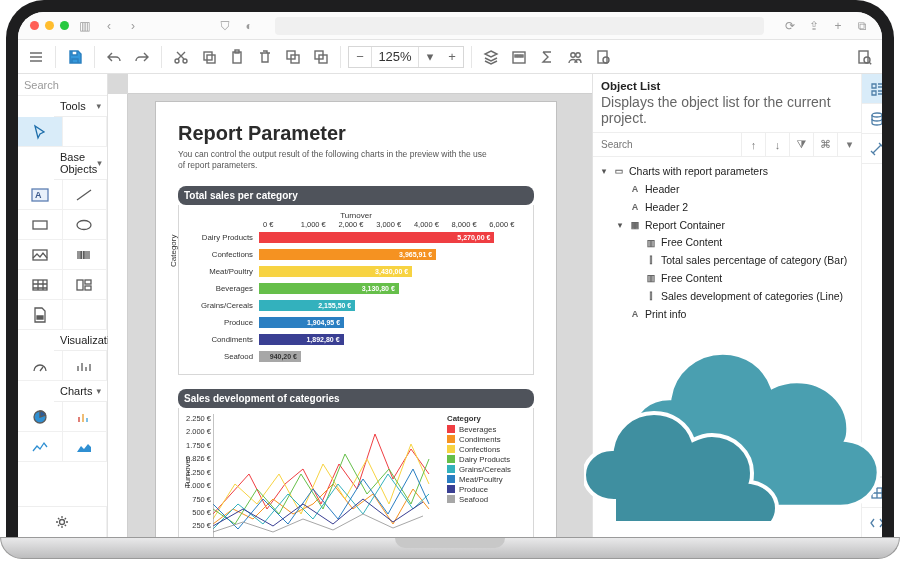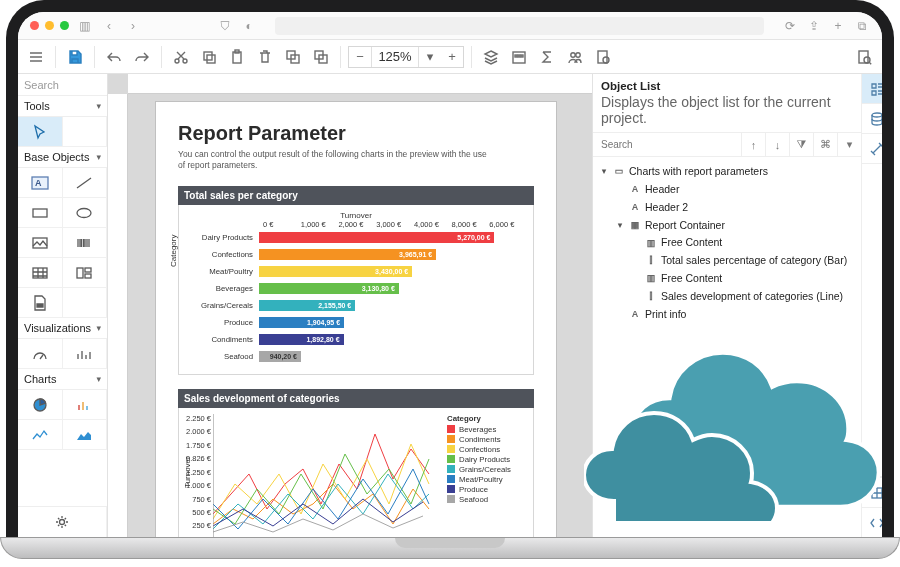--- a/index.html
+++ b/index.html
@@ -27,41 +27,41 @@
 .zoombox span.zbtn { width:22px; text-align:center; color:#666; font-size:13px; }
 .zoombox input { width:48px; border:none; outline:none; text-align:center; font-size:13px; color:#333; border-left:1px solid #e0e0e0; border-right:1px solid #e0e0e0; height:100%; }
 .flex1 { flex:1; }
 .save-ico { color:#3598db !important; }
 .save-ico svg { stroke:#2a7fbf !important; fill:#3598db !important; }
 
 
 .workarea { position:absolute; top:62px; left:0; right:0; bottom:0; display:flex; }
 .leftpanel { width:90px; border-right:1px solid #e2e2e2; background:#fff; display:flex; flex-direction:column; font-size:11px; color:#333; }
 .leftpanel .searchrow { height:22px; display:flex; align-items:center; padding:0 6px; color:#9a9a9a; border-bottom:1px solid #eee;}
-.lp-section { padding:4px 6px; border-bottom:1px solid #eee; display:flex; align-items:center; justify-content:space-between; font-weight:500; color:#222; }
+.lp-section { padding:4px 6px; border-bottom:1px solid #eee; display:flex; align-items:center; justify-content:space-between; font-weight:500; color:#222;margin-left:36px; }
 .lp-section .chev { color:#666; font-size:9px; }
 .lp-grid { display:grid; grid-template-columns:1fr 1fr; }
 .lp-cell { height:30px; border-right:1px solid #f0f0f0; border-bottom:1px solid #f0f0f0; display:flex; align-items:center; justify-content:center; color:#4a4a4a; }
 .lp-cell svg { stroke:#5a5a5a; fill:none; stroke-width:1.3; }
 .lp-cell.selected { background:#d9ecf9; }
 .lp-cell.selected svg { stroke:#1f6fab; }
 .lp-bottom { margin-top:auto; border-top:1px solid #eee; display:flex;}
 .lp-bottom .lp-cell{border-bottom:none;height:30px;flex:1;}
 
 
 .canvas { flex:1; background:#d9d9d9; position:relative; overflow:hidden; }
 .ruler-h { position:absolute; left:20px; right:0; top:0; height:20px; background:#fff; border-bottom:1px solid #cfcfcf; }
 .ruler-v { position:absolute; left:0; top:20px; bottom:0; width:20px; background:#fff; border-right:1px solid #cfcfcf; }
 .page { position:absolute; left:48px; top:28px; width:400px; bottom:-20px; background:#fff; box-shadow:0 0 0 1px #c0c0c0; padding:20px 22px; }
 
 .page h1 { font-size:20px; font-weight:600; color:#2b2b2b; margin-bottom:4px; }
 .page .sub { font-size:8.5px; color:#555; max-width:310px; line-height:1.35; margin-bottom:14px; }
 
 .chart-block { margin-bottom:14px; }
-.chart-head { background:#4f535b; color:#fff; font-size:10px; font-weight:600; padding:4px 6px; }
+.chart-head { background:#4f535b; color:#fff; font-size:10px; font-weight:600; padding:4px 6px;border-radius:8px; }
 .chart-body { border:1px solid #d7d7d7; border-top:none; padding:6px 6px 8px 6px; font-size:8px; color:#333; }
 
 
 .axis-title { text-align:center; font-size:8px; }
 .xticks { display:flex; margin-left:78px; }
 .xticks span { flex:1; font-size:7.5px; color:#333; }
 .barrow { display:flex; align-items:center; height:16px; margin:1px 0; }
 .barlabel { width:74px; text-align:right; padding-right:6px; font-size:7.8px; color:#333; white-space:nowrap;}
 .bartrack { flex:1; position:relative; height:11px; }
 .bar { position:absolute; left:0; top:0; bottom:0; display:flex; align-items:center; justify-content:flex-end; font-size:7px; color:#fff; padding-right:4px; font-weight:600; white-space:nowrap; }

